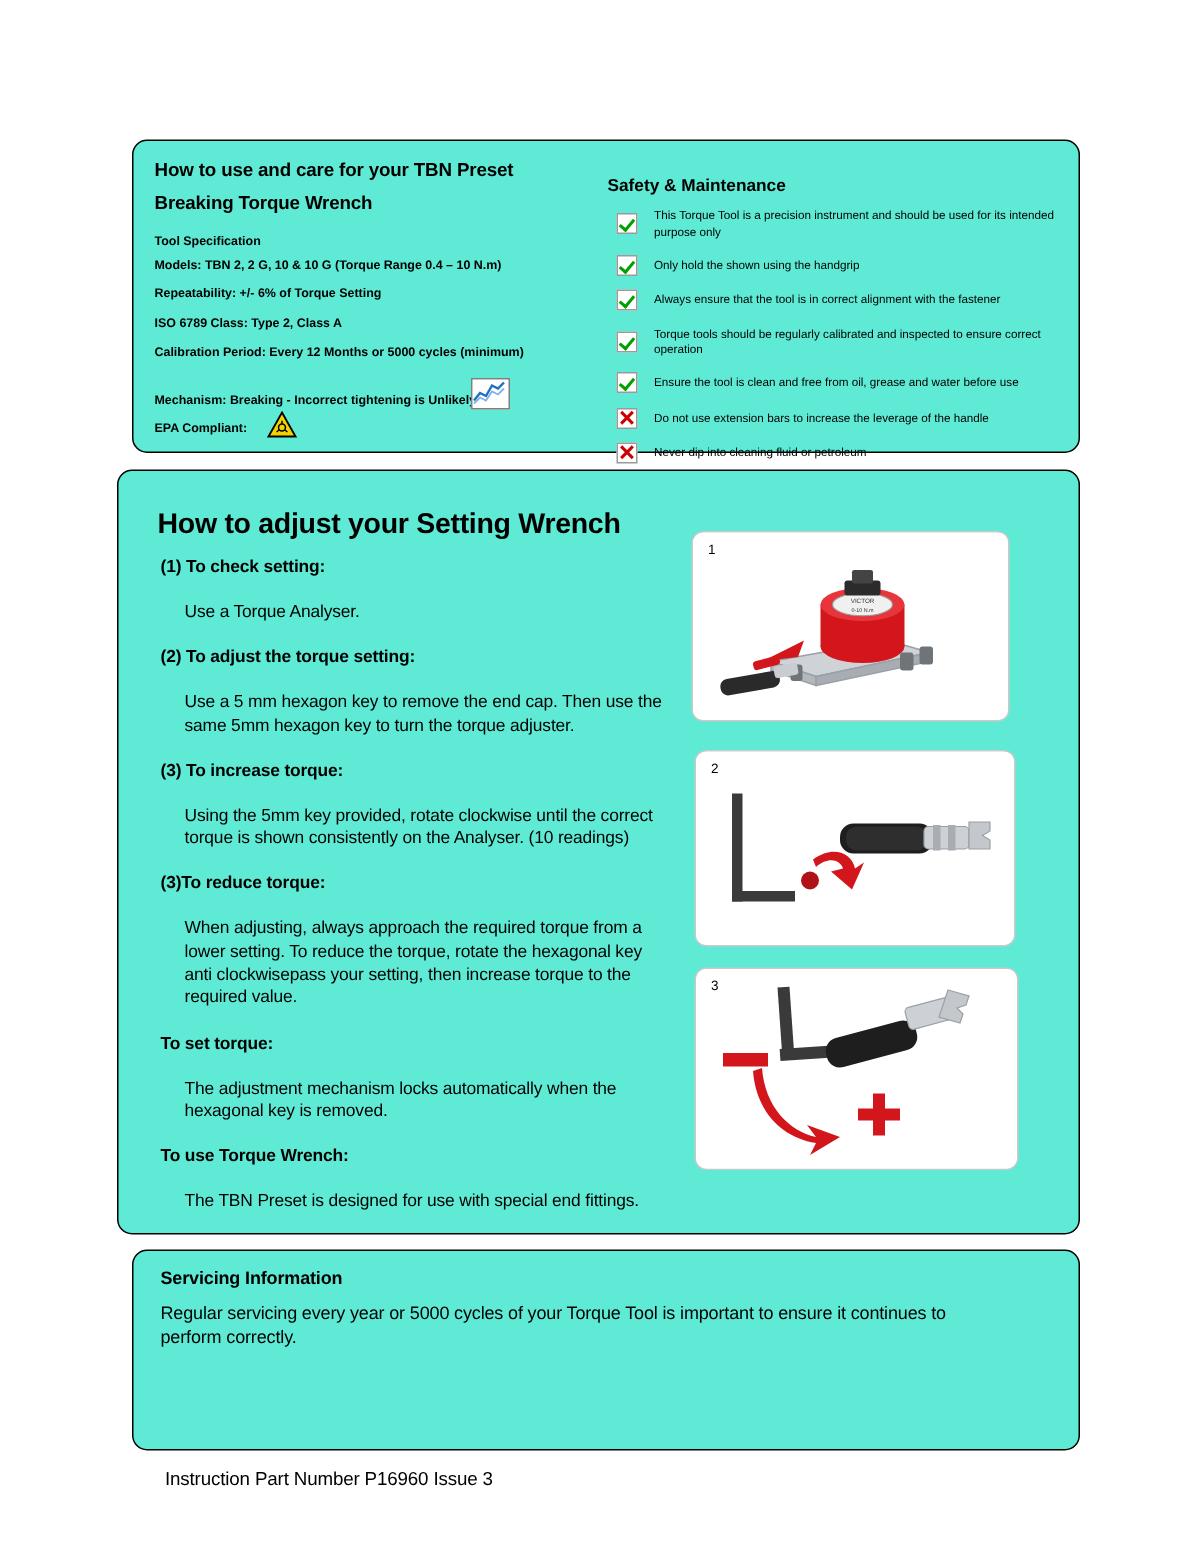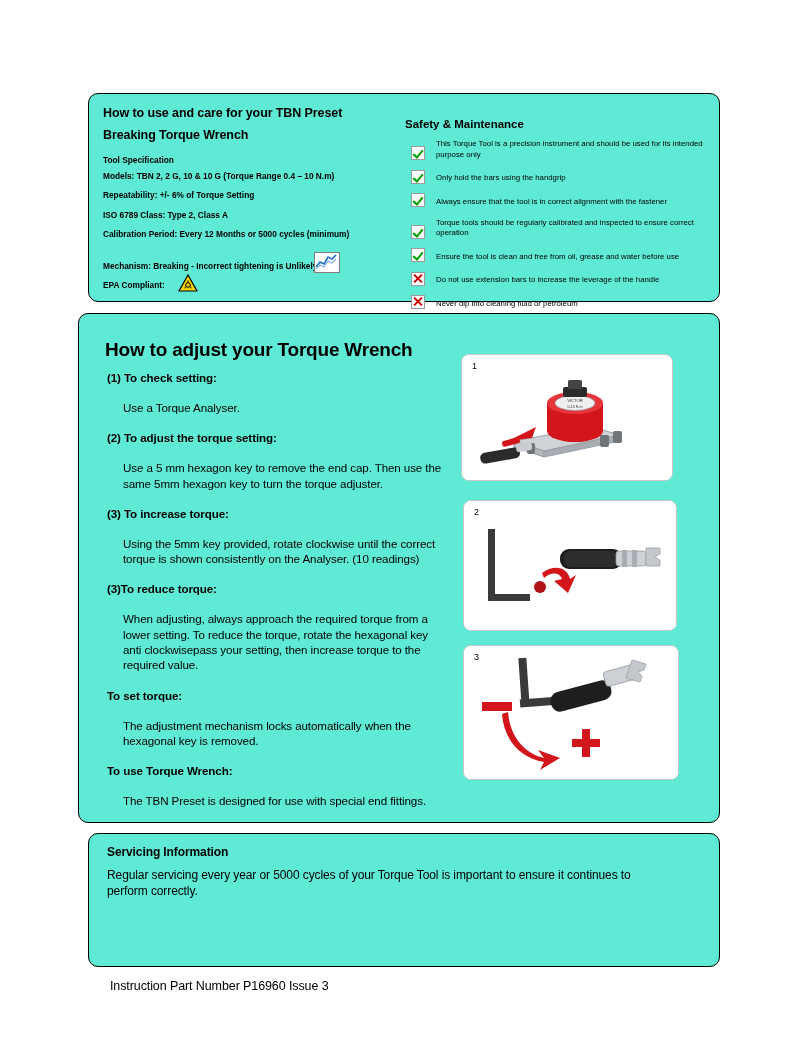--- a/index.html
+++ b/index.html
@@ -110,21 +110,21 @@
   }
   .safety-list {
     position: absolute;
     left: 322px;
     top: 44px;
     width: 300px;
   }
   .safety-row {
     position: relative;
     display: flex;
-    align-items: flex-end;
+    align-items: center;
     margin-bottom: 9.5px;
     min-height: 13px;
   }
   .safety-mark {
     width: 12px;
     height: 12px;
     flex: 0 0 12px;
     border: 1px solid #9a9a9a;
     margin-right: 11px;
     margin-top: 0px;
@@ -285,21 +285,21 @@
 
     <div class="safety-title">Safety &amp; Maintenance</div>
 
     <div class="safety-list">
       <div class="safety-row">
         <span class="safety-mark tick"></span>
         <span class="safety-text">This Torque Tool is a precision instrument and should be used for its intended purpose only</span>
       </div>
       <div class="safety-row">
         <span class="safety-mark tick"></span>
-        <span class="safety-text">Only hold the bars using the handgrip</span>
+        <span class="safety-text">Only hold the shown using the handgrip</span>
       </div>
       <div class="safety-row">
         <span class="safety-mark tick"></span>
         <span class="safety-text">Always ensure that the tool is in correct alignment with the fastener</span>
       </div>
       <div class="safety-row">
         <span class="safety-mark tick"></span>
         <span class="safety-text">Torque tools should be regularly calibrated and inspected to ensure correct operation</span>
       </div>
       <div class="safety-row">
@@ -312,21 +312,21 @@
       </div>
       <div class="safety-row">
         <span class="safety-mark cross"></span>
         <span class="safety-text">Never dip into cleaning fluid or petroleum</span>
       </div>
     </div>
   </div>
 
   <div class="panel" id="panel-mid">
 
-    <div class="adjust-title">How to adjust your Torque Wrench</div>
+    <div class="adjust-title">How to adjust your Setting Wrench</div>
 
     <div class="steps">
       <div class="step">
         <h4>(1) To check setting:</h4>
         <p>Use a Torque Analyser.</p>
       </div>
       <div class="step">
         <h4>(2) To adjust the torque setting:</h4>
         <p>Use a 5 mm hexagon key to remove the end cap.
 Then use the same 5mm hexagon key to turn the

